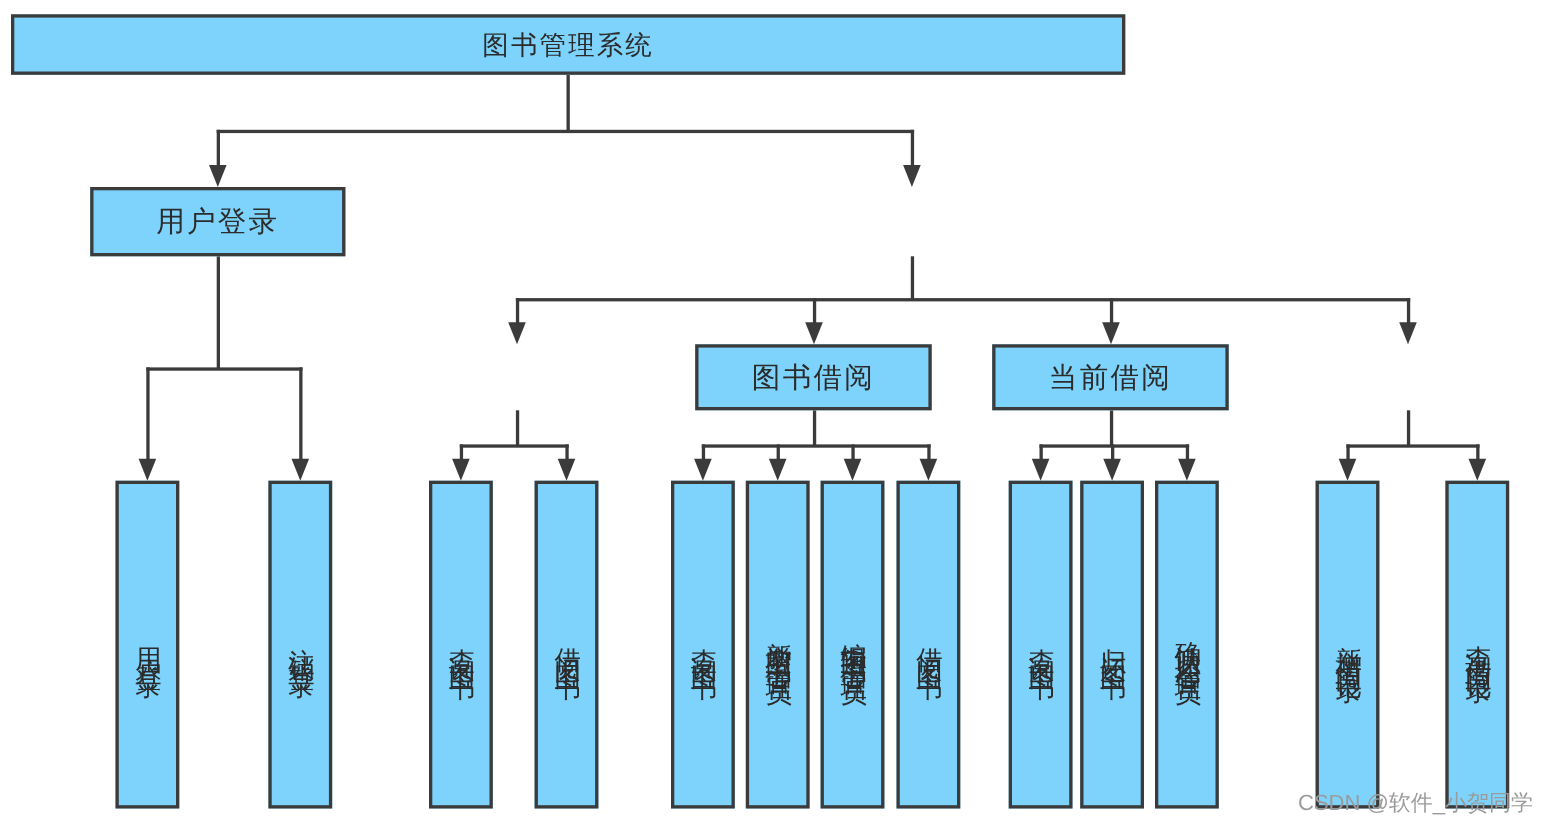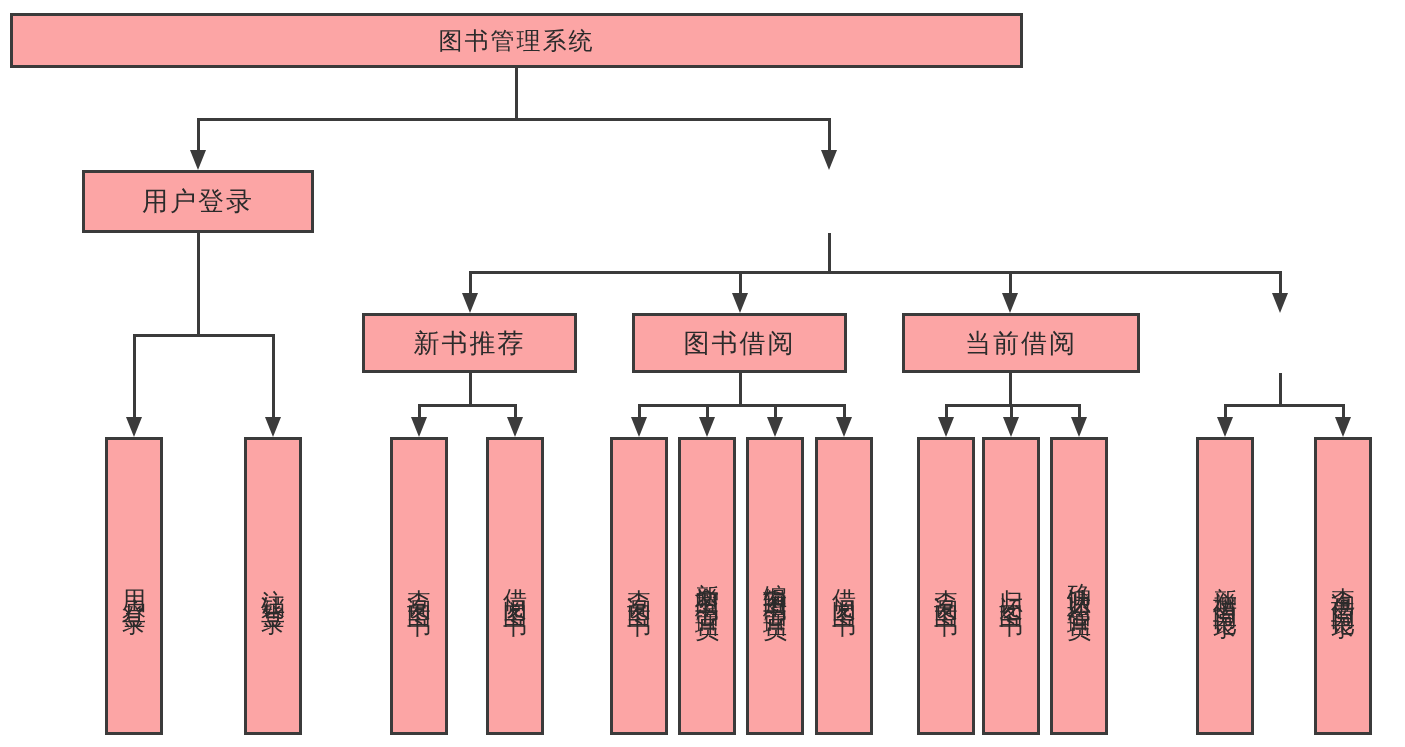--- a/index.html
+++ b/index.html
@@ -1,21 +1,21 @@
 <!DOCTYPE html>
 <html><head>
 <meta charset="utf-8">
 <style>
   html,body{margin:0;padding:0;background:#ffffff;}
   #stage{
     position:relative;width:1405px;height:747px;background:#ffffff;overflow:hidden;
     font-family:"Liberation Sans","DejaVu Sans",sans-serif;color:#2b2b2b;
   }
   .box{
-    position:absolute;box-sizing:border-box;background:#fca5a5;
+    position:absolute;box-sizing:border-box;background:#7dd3fc;
     border:3px solid #3b3b3b;display:flex;align-items:center;justify-content:center;
     font-size:26px;letter-spacing:2px;color:#2b2b2b;z-index:2;text-align:center;
   }
   .vbox{
     writing-mode:vertical-rl;text-orientation:mixed;
     font-size:24px;letter-spacing:8px;line-height:1;
   }
   .h{position:absolute;height:3px;background:#3b3b3b;z-index:1;}
   .v{position:absolute;width:3px;background:#3b3b3b;z-index:1;}
   .arw{
@@ -55,23 +55,22 @@
   <div class="h" style="left:469px;top:271px;width:813px;"></div>
   <div class="v" style="left:469px;top:271px;height:24px;"></div>
   <div class="arw" style="left:462px;top:293px;"></div>
   <div class="v" style="left:739px;top:271px;height:24px;"></div>
   <div class="arw" style="left:732px;top:293px;"></div>
   <div class="v" style="left:1009px;top:271px;height:24px;"></div>
   <div class="arw" style="left:1002px;top:293px;"></div>
   <div class="v" style="left:1279px;top:271px;height:24px;"></div>
   <div class="arw" style="left:1272px;top:293px;"></div>
 
-  <div class="box" style="left:362px;top:313px;width:215px;height:60px;">新书推荐</div>
   <div class="box" style="left:632px;top:313px;width:215px;height:60px;">图书借阅</div>
-  <div class="box" style="left:902px;top:313px;width:238px;height:60px;">当前借阅</div>
+  <div class="box" style="left:902px;top:313px;width:215px;height:60px;">当前借阅</div>
 
   <div class="v" style="left:469px;top:373px;height:33px;"></div>
   <div class="h" style="left:418px;top:404px;width:99px;"></div>
   <div class="v" style="left:418px;top:404px;height:15px;"></div>
   <div class="arw" style="left:411px;top:417px;"></div>
   <div class="v" style="left:514px;top:404px;height:15px;"></div>
   <div class="arw" style="left:507px;top:417px;"></div>
 
   <div class="v" style="left:739px;top:373px;height:33px;"></div>
   <div class="h" style="left:638px;top:404px;width:208px;"></div>
@@ -111,14 +110,15 @@
   <div class="box vbox" style="left:746px;top:437px;width:58px;height:298px;letter-spacing:5px;">编辑图书（管理员）</div>
   <div class="box vbox" style="left:815px;top:437px;width:58px;height:298px;">借阅图书</div>
 
   <div class="box vbox" style="left:917px;top:437px;width:58px;height:298px;">查询图书</div>
   <div class="box vbox" style="left:982px;top:437px;width:58px;height:298px;">归还图书</div>
   <div class="box vbox" style="left:1050px;top:437px;width:58px;height:298px;letter-spacing:5px;">确认归还（管理员）</div>
 
   <div class="box vbox" style="left:1196px;top:437px;width:58px;height:298px;letter-spacing:6px;">新增借阅记录</div>
   <div class="box vbox" style="left:1314px;top:437px;width:58px;height:298px;letter-spacing:6px;">查询借阅记录</div>
 
+  <div class="watermark">CSDN @软件_小贺同学</div>
 
 </div>
 
 </body></html>

